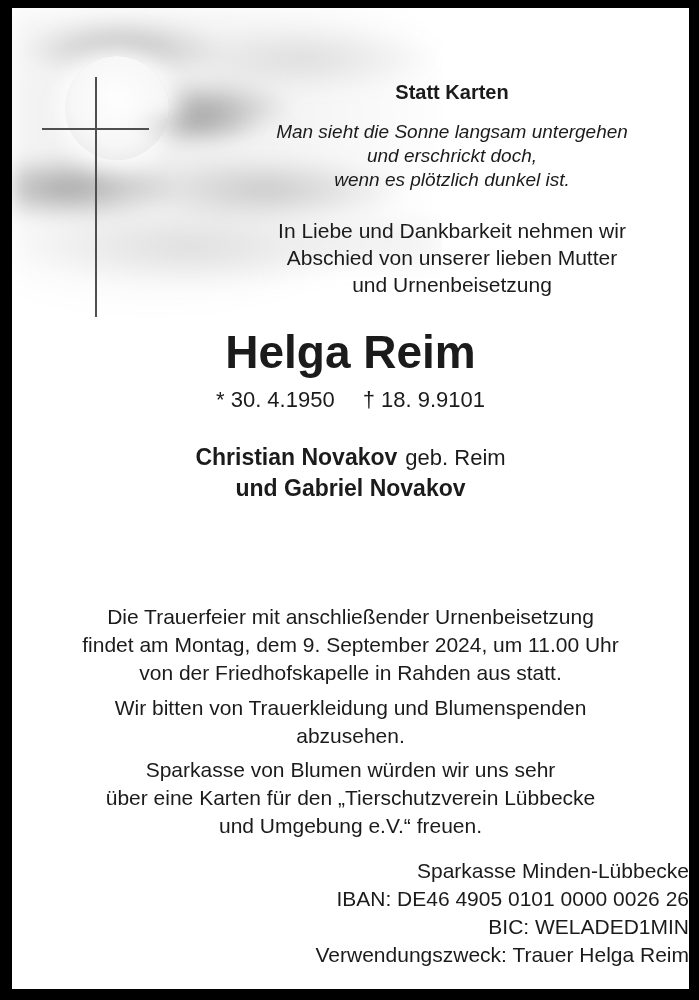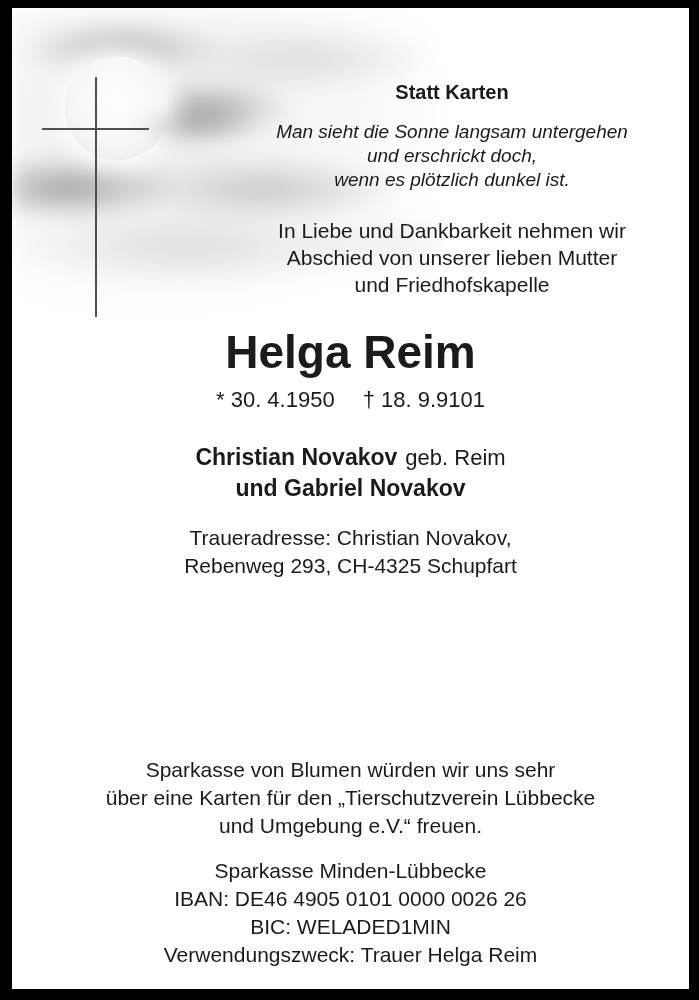--- a/index.html
+++ b/index.html
@@ -51,21 +51,21 @@
   .centered{position:absolute;left:0;right:0;text-align:center;}
   .name{top:318px;font-size:46px;font-weight:bold;line-height:52px;margin:0;}
   .dates{top:379px;font-size:22px;line-height:26px;}
   .dates .death{margin-left:28px;}
   .mourners{top:434px;line-height:31px;font-size:23px;font-weight:bold;}
   .mourners .note{font-weight:normal;font-size:22px;margin-left:8px;}
   .address{top:516px;font-size:21px;line-height:28px;}
   .para1{top:595px;font-size:21px;line-height:28px;}
   .para2{top:686px;font-size:21px;line-height:28px;}
   .para3{top:748px;font-size:21px;line-height:28px;}
-  .bank{top:849px;font-size:21px;line-height:28px;}
+  .bank{top:849px;font-size:21px;line-height:28px;text-align:right;}
 </style>
 </head>
 <body>
 
 <div class="frame">
   <div class="page">
 
     <div class="artwork">
       <div class="clouds"></div>
       <div class="moon"></div>
@@ -77,41 +77,46 @@
     <div class="topright">
       <div class="statt">Statt Karten</div>
       <div class="quote">
         <div>Man sieht die Sonne langsam untergehen</div>
         <div>und erschrickt doch,</div>
         <div>wenn es plötzlich dunkel ist.</div>
       </div>
       <div class="intro">
         <div>In Liebe und Dankbarkeit nehmen wir</div>
         <div>Abschied von unserer lieben Mutter</div>
-        <div>und Friedhofskapelle</div>
+        <div>und Urnenbeisetzung</div>
       </div>
     </div>
 
     <h1 class="centered name">Helga Reim</h1>
 
     <div class="centered dates">
       <span class="birth">* 30. 4.1950</span><span class="death">† 18. 9.9101</span>
     </div>
 
     <div class="centered mourners">
       <div><span>Christian Novakov</span><span class="note">geb. Reim</span></div>
       <div>und Gabriel Novakov</div>
     </div>
 
-    <div class="centered address">
-      <div>Traueradresse: Christian Novakov,</div>
-      <div>Rebenweg 293, CH-4325 Schupfart</div>
+
+    <div class="centered para1">
+      <div>Die Trauerfeier mit anschließender Urnenbeisetzung</div>
+      <div>findet am Montag, dem 9. September 2024, um 11.00 Uhr</div>
+      <div>von der Friedhofskapelle in Rahden aus statt.</div>
     </div>
 
-
+    <div class="centered para2">
+      <div>Wir bitten von Trauerkleidung und Blumenspenden</div>
+      <div>abzusehen.</div>
+    </div>
 
     <div class="centered para3">
       <div>Sparkasse von Blumen würden wir uns sehr</div>
       <div>über eine Karten für den „Tierschutzverein Lübbecke</div>
       <div>und Umgebung e.V.“ freuen.</div>
     </div>
 
     <div class="centered bank">
       <div>Sparkasse Minden-Lübbecke</div>
       <div>IBAN: DE46 4905 0101 0000 0026 26</div>

